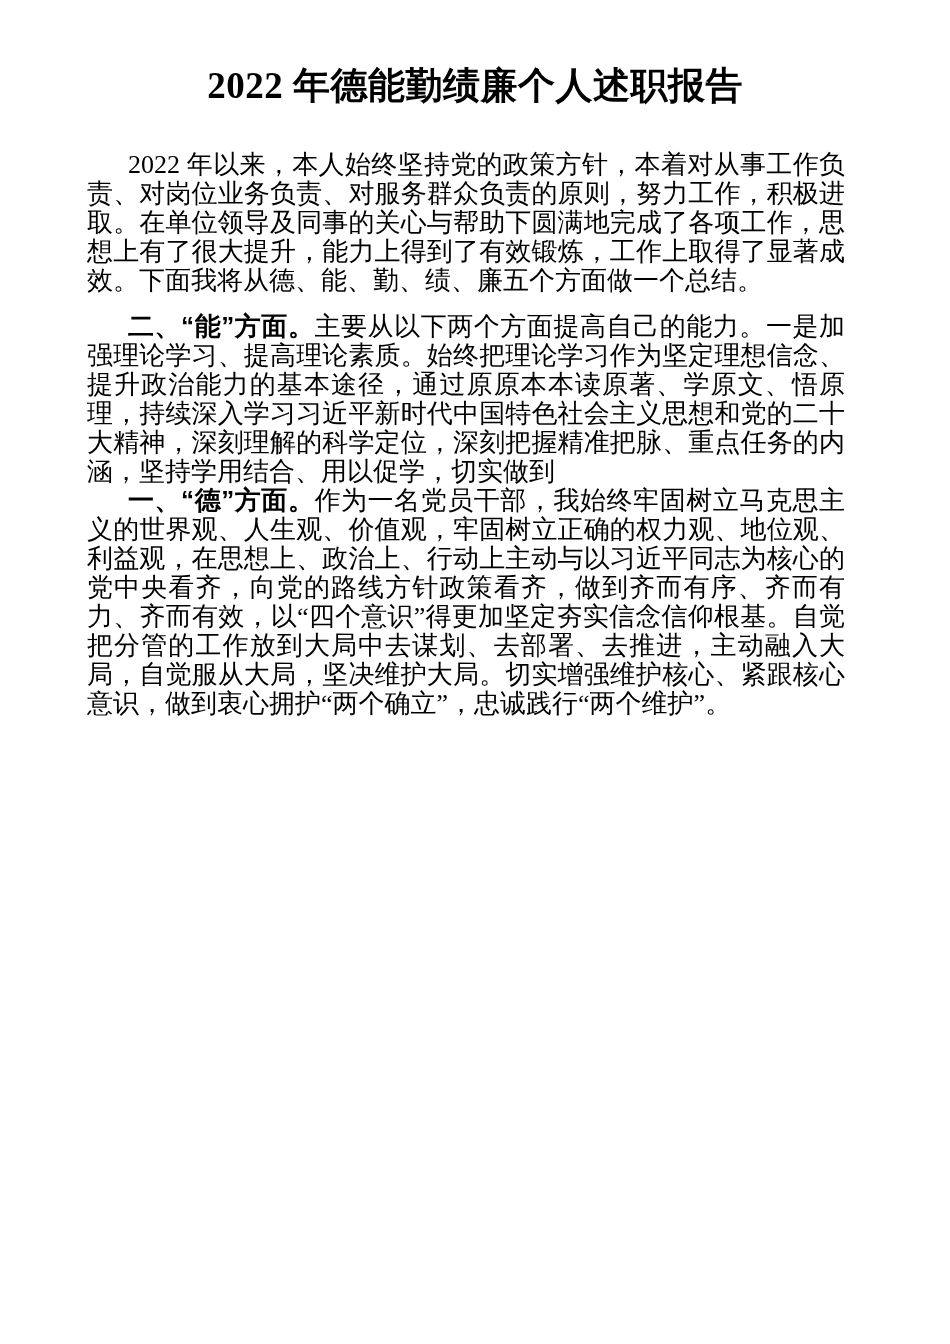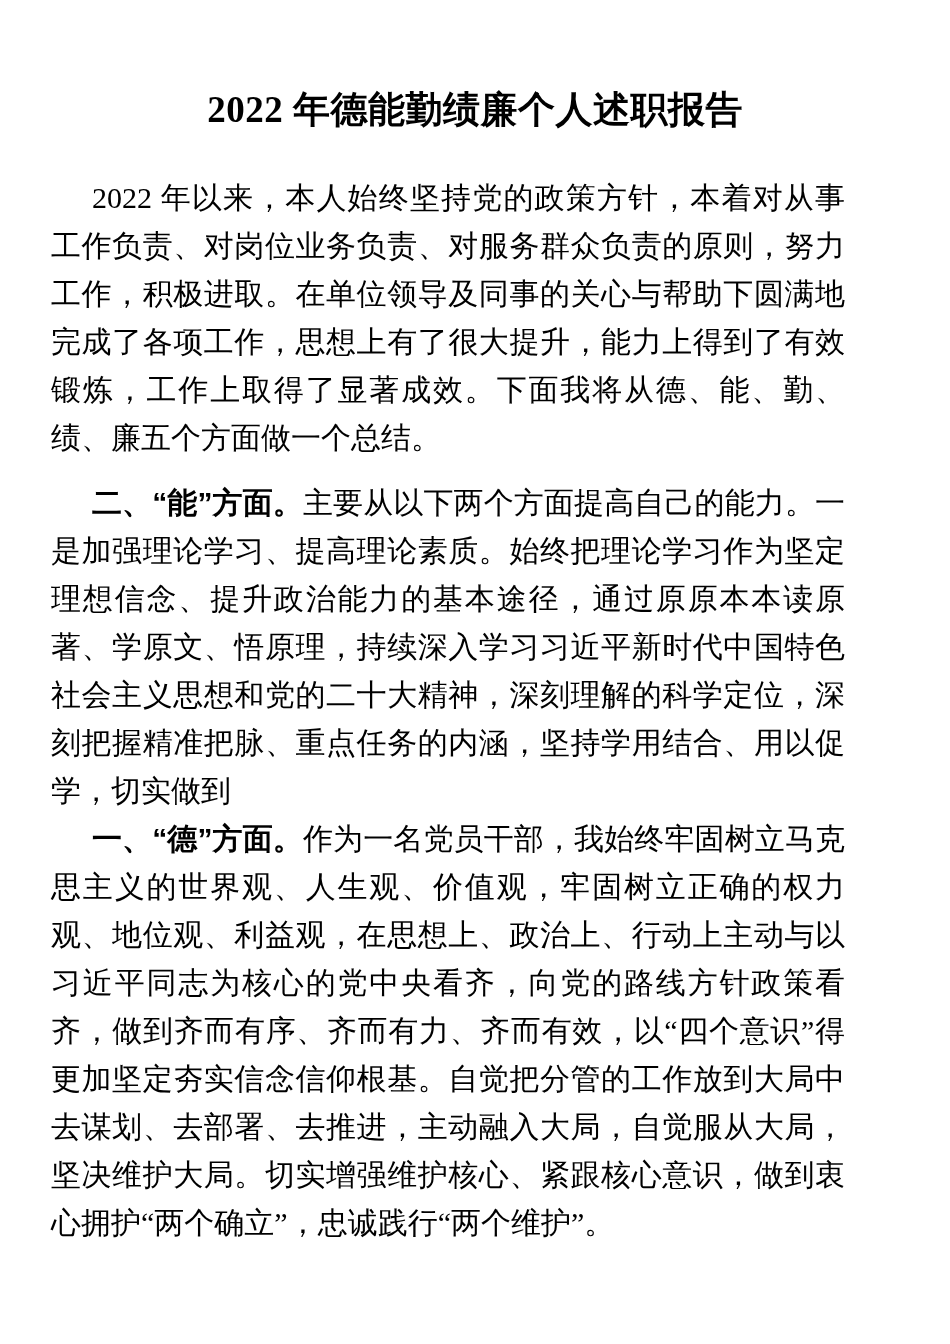--- a/index.html
+++ b/index.html
@@ -10,33 +10,33 @@
   .page {
     position: relative;
     width: 950px;
     height: 1344px;
     background: #ffffff;
     color: #000000;
     overflow: hidden;
   }
   .doc-title {
     margin: 0;
-    padding-top: 88px;
+    padding-top: 64px;
     text-align: center;
     font-family: "Liberation Serif", "DejaVu Serif", serif;
     font-weight: 700;
     font-size: 37px;
     line-height: 44px;
     letter-spacing: 0.5px;
   }
   .doc-body {
-    margin: 42px 105px 0 51px;
+    margin: 42px 105px 0 87px;
     font-family: "Liberation Serif", "DejaVu Serif", serif;
-    font-size: 30px;
-    line-height: 48px;
+    font-size: 26px;
+    line-height: 29px;
     text-align: justify;
     text-justify: inter-character;
   }
   .para {
     margin: 0;
     text-indent: 41px;
   }
   .para.space-before {
     margin-top: 17px;
   }

